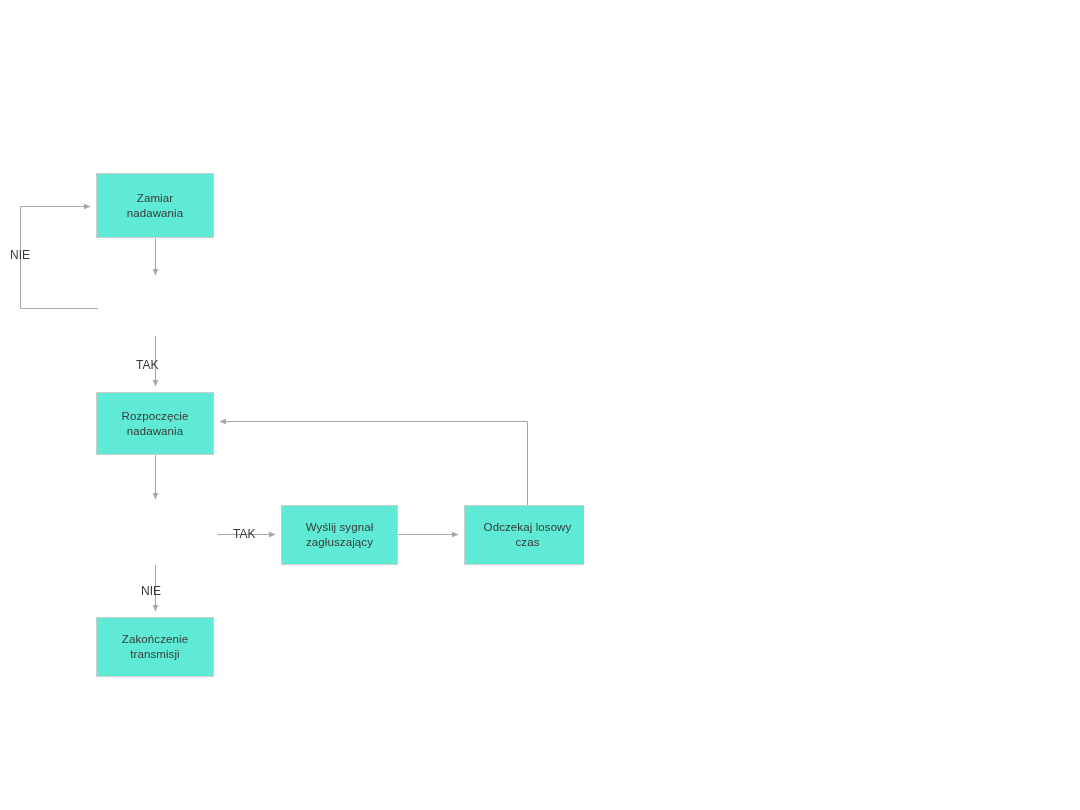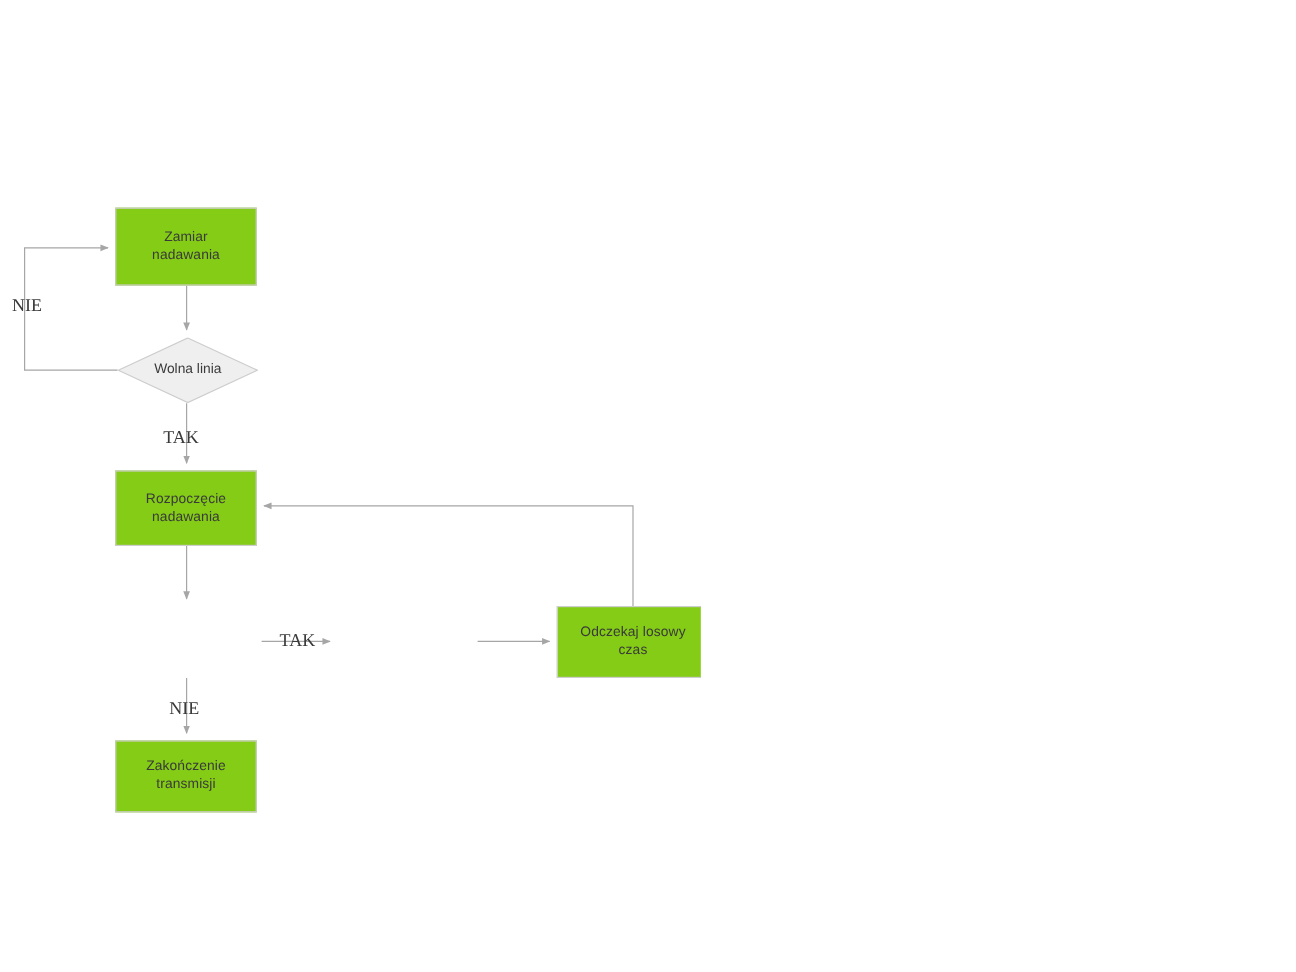--- a/index.html
+++ b/index.html
@@ -31,21 +31,21 @@
   svg.layer {
     position: absolute;
     left: 0;
     top: 0;
     width: 1080px;
     height: 810px;
   }
   .node {
     position: absolute;
     box-sizing: border-box;
-    background: #84cc16;
+    background: #5eead4;
     border: 1px solid #cdcdcd;
     display: flex;
     align-items: center;
     justify-content: center;
     text-align: center;
     color: #3a3a3a;
     font-size: 11.5px;
     line-height: 15px;
     letter-spacing: 0.1px;
   }
@@ -70,24 +70,23 @@
     width: 100%; height: 100%;
   }
   .decision span {
     position: relative;
     z-index: 2;
     white-space: pre-line;
   }
   .edge-label {
     position: absolute;
     color: #3a3a3a;
-    font-size: 15px;
+    font-size: 12px;
     line-height: 14px;
     white-space: nowrap;
-    font-family: Liberation Serif, serif;
   }
 </style>
 </head>
 <body>
 
 <div id="canvas">
   <div id="clip">
 
     <svg class="layer" viewBox="0 0 1080 810" xmlns="http://www.w3.org/2000/svg">
       <defs>
@@ -119,37 +118,35 @@
     <div class="node" style="left:96px; top:173px; width:118px; height:65px;">
       <span>Zamiar
 nadawania</span>
     </div>
 
     <div class="node" style="left:96px; top:392px; width:118px; height:63px;">
       <span>Rozpoczęcie
 nadawania</span>
     </div>
 
+    <div class="node" style="left:281px; top:505px; width:117px; height:60px;">
+      <span>Wyślij sygnał
+zagłuszający</span>
+    </div>
 
     <div class="node" style="left:464px; top:505px; width:127px; height:60px;">
       <span>Odczekaj losowy
 czas</span>
     </div>
 
     <div class="node" style="left:96px; top:617px; width:118px; height:60px;">
       <span>Zakończenie
 transmisji</span>
     </div>
 
-    <div class="decision" style="left:98px; top:281px; width:117px; height:55px;">
-      <svg class="dshape" viewBox="0 0 117 55" preserveAspectRatio="none" xmlns="http://www.w3.org/2000/svg">
-        <polygon points="58.5,0.6 116.4,27.5 58.5,54.4 0.6,27.5" fill="#efefef" stroke="#cdcdcd" stroke-width="1"></polygon>
-      </svg>
-      <span>Wolna linia</span>
-    </div>
 
 
     <div class="edge-label" style="left:10px; top:248px;">NIE</div>
 
     <div class="edge-label" style="left:136px; top:358px;">TAK</div>
 
     <div class="edge-label" style="left:233px; top:527px;">TAK</div>
 
     <div class="edge-label" style="left:141px; top:584px;">NIE</div>
 

